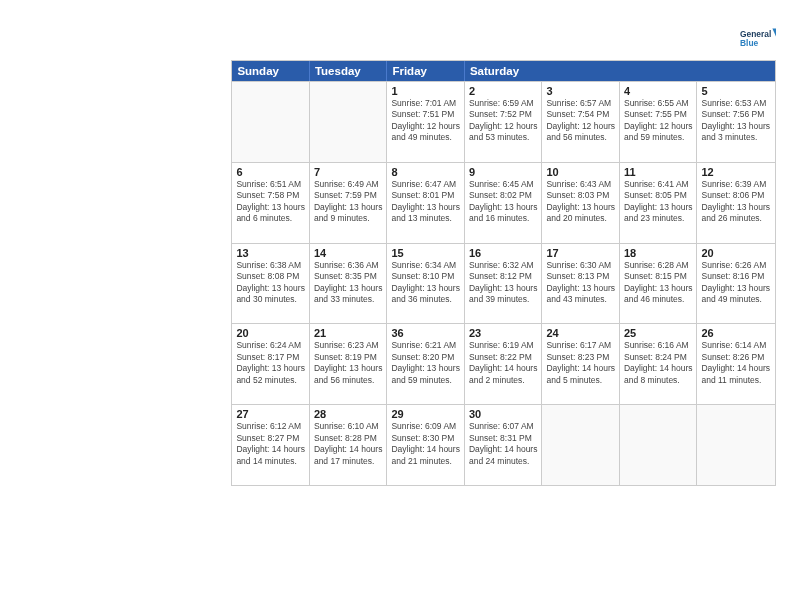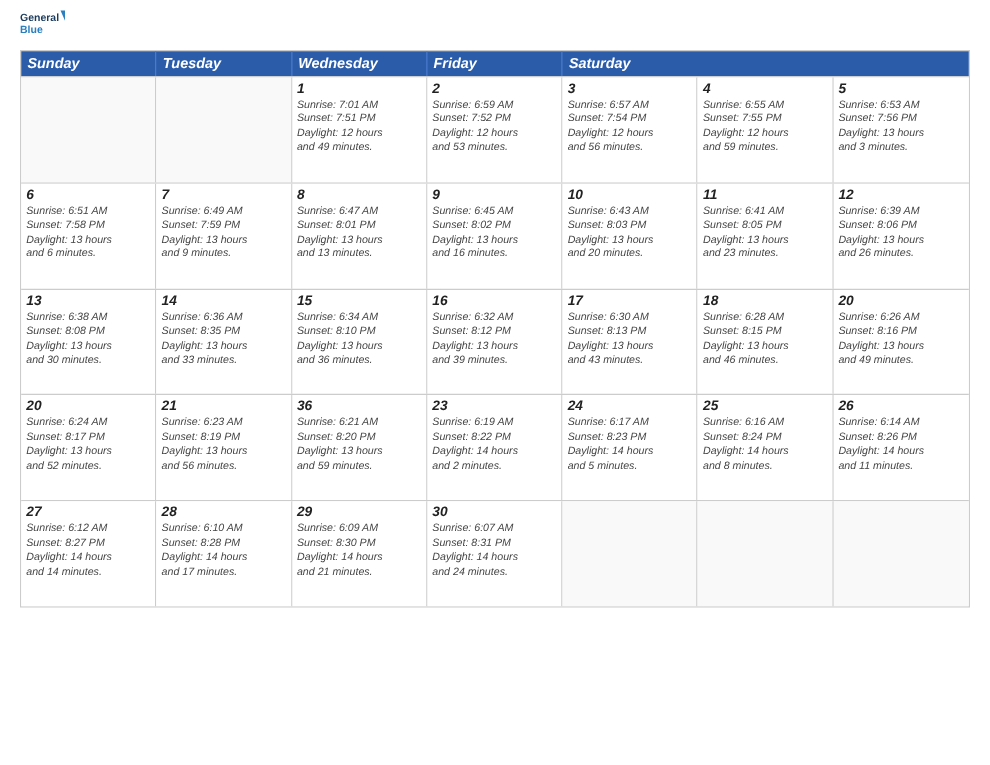--- a/index.html
+++ b/index.html
@@ -6,23 +6,24 @@
     body {
       font-family: Arial, sans-serif;
       background: #fff;
       width: 792px;
       height: 612px;
       overflow: hidden;
     }
     .page {
       width: 792px;
       height: 496px;
-      padding: 0 16px 10px 16px;
+      padding: 20px 16px 10px 16px;
       display: flex;
       flex-direction: column;
+      align-items: flex-end;
     }
     .header {
       display: flex;
       align-items: flex-start;
       justify-content: space-between;
       margin-bottom: 4px;
     }
     .logo {
       display: flex;
       align-items: center;
@@ -38,21 +39,20 @@
     .cal-subtitle {
       font-size: 14px;
       color: #333;
       margin-top: 0px;
     }
     .calendar {
       flex: 1;
       border: 1px solid #ccc;
       display: flex;
       flex-direction: column;
-      font-style: italic;
     }
     .cal-header-row {
       display: grid;
       grid-template-columns: repeat(7, 1fr);
       background: #2a5caa;
     }
     .cal-header-cell {
       color: #fff;
       font-size: 11.5px;
       font-weight: bold;
@@ -111,21 +111,20 @@
     <div class="title-area">
       <div class="cal-title"></div>
       <div class="cal-subtitle"></div>
     </div>
   </div>
 
   <div class="calendar">
     <div class="cal-header-row">
     <div class="cal-header-cell">Sunday</div>
         <div class="cal-header-cell">Tuesday</div>
-        <div class="cal-header-cell">Wednesday</div>
         <div class="cal-header-cell">Friday</div>
         <div class="cal-header-cell">Saturday</div>
       </div>
     <div class="cal-body">
     <div class="cal-row">
           <div class="cal-cell empty"></div>
           <div class="cal-cell empty"></div>
           <div class="cal-cell">
             <span class="day-num">1</span>
             <div class="day-info" style="white-space: pre-line;">Sunrise: 7:01 AM

